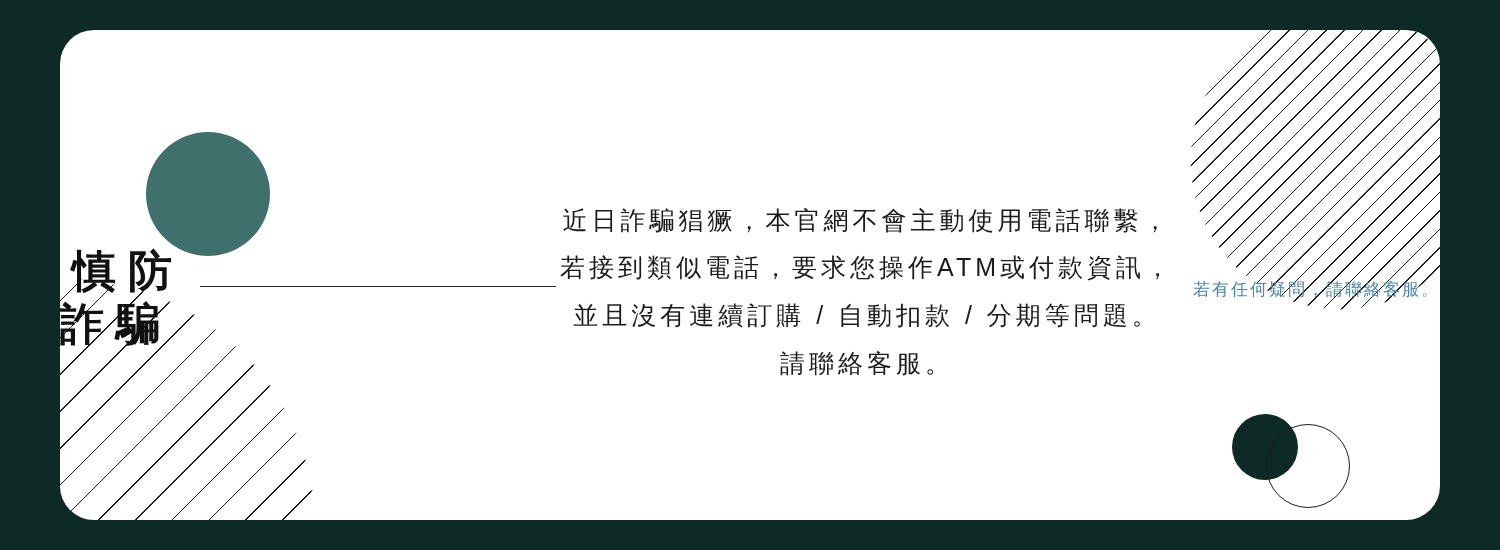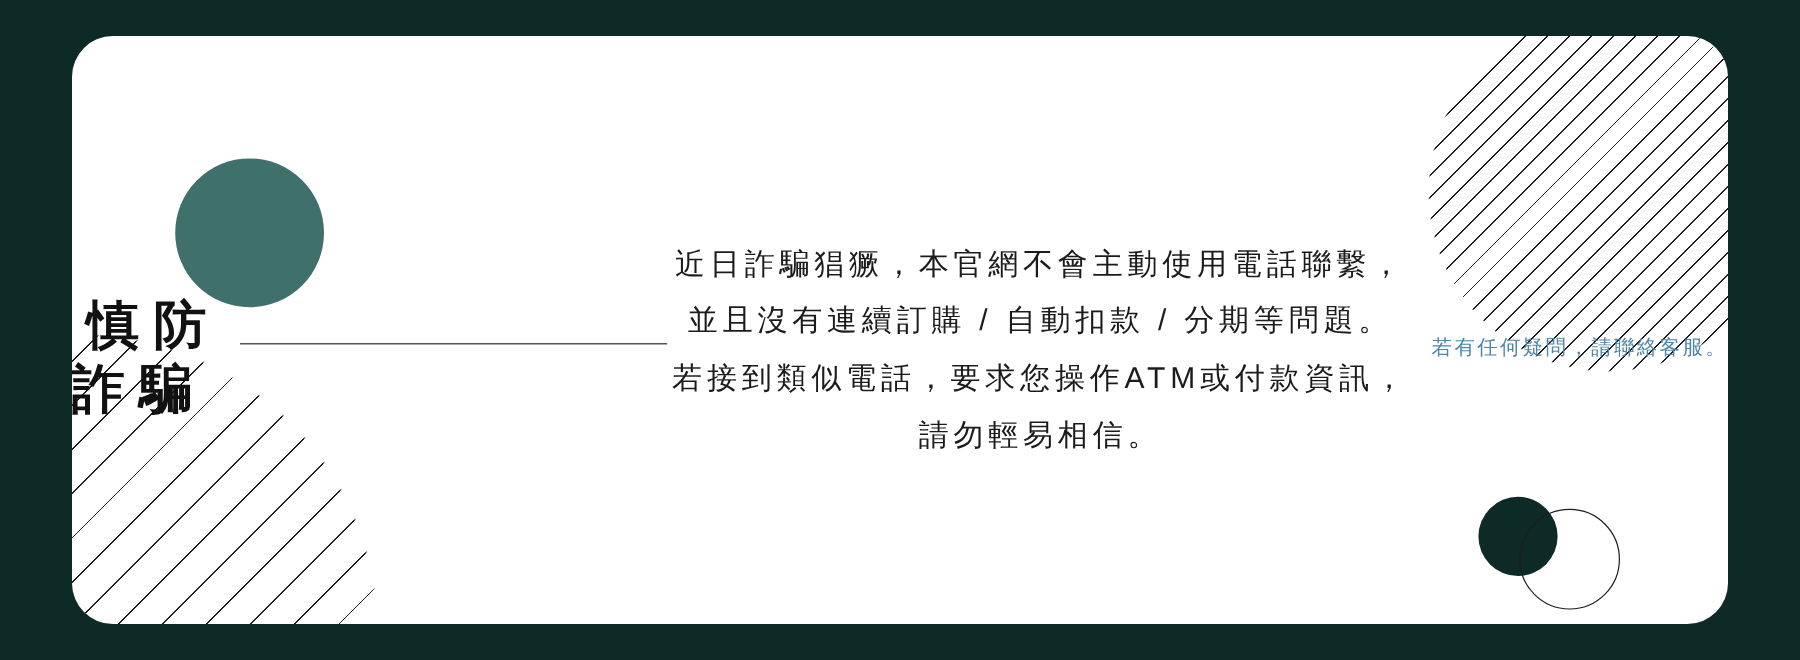--- a/index.html
+++ b/index.html
@@ -150,21 +150,21 @@
   <div class="deco-circle-outline"></div>
 
   <div class="content">
 
     <div class="title">慎防詐騙</div>
 
     <div class="divider"></div>
 
     <div class="body-lines">
       <div class="body-line">近日詐騙猖獗，本官網不會主動使用電話聯繫，</div>
+      <div class="body-line">若接到類似電話，要求您操作ATM或付款資訊，</div>
       <div class="body-line">並且沒有連續訂購 / 自動扣款 / 分期等問題。</div>
-      <div class="body-line">若接到類似電話，要求您操作ATM或付款資訊，</div>
-      <div class="body-line">請勿輕易相信。</div>
+      <div class="body-line">請聯絡客服。</div>
     </div>
 
     <div class="footnote">若有任何疑問，請聯絡客服。</div>
 
   </div>
 </div>
 
 </body></html>

